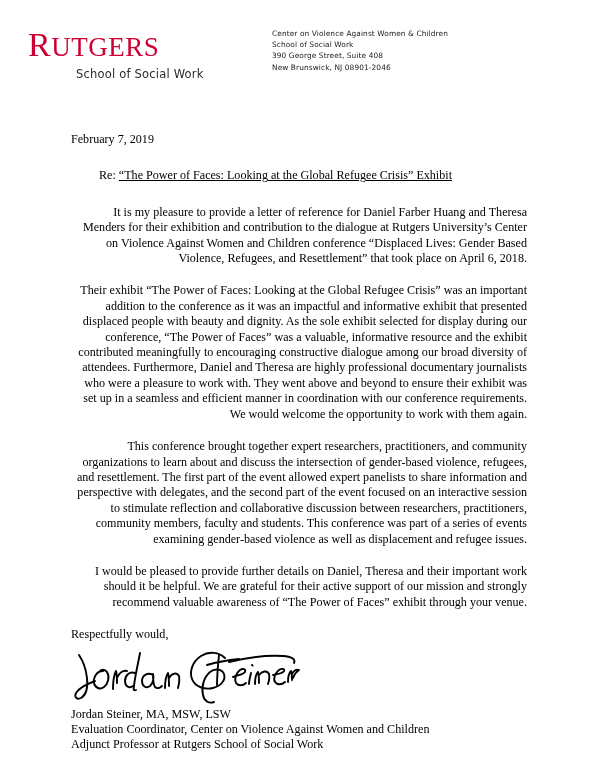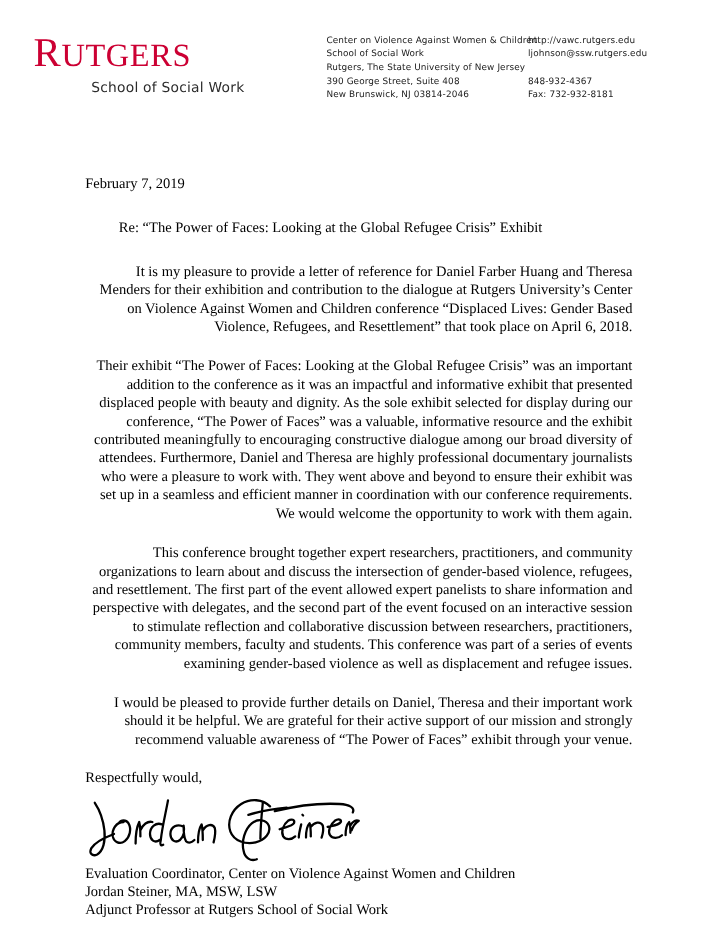--- a/index.html
+++ b/index.html
@@ -97,28 +97,29 @@
     top: 132px;
     width: 456px;
     font-family: "Liberation Serif", serif;
     font-size: 12.1px;
     line-height: 15.4px;
     color: #000000;
     text-align: left;
   }
 
   .date-line {
-    margin: 14px 0 21px 0;
+    margin: 0 0 21px 0;
   }
 
   .subject-line {
     margin: 0 0 21px 0;
     padding-left: 28px;
   }
   .subject-line .subject-text {
+    text-decoration: underline;
   }
 
   .salutation {
     margin: 0 0 18px 0;
   }
 
   .para {
     margin: 0 0 17px 0;
     text-align: right;
   }
@@ -156,30 +157,22 @@
 
     <div class="logo-block">
       <div class="logo-wordmark"><span class="cap">R</span><span class="smallcap">UTGERS</span></div>
       <div class="logo-tagline">School of Social Work</div>
     </div>
 
     <div class="contact-block">
       <div class="contact-col-left">
         <div class="contact-line">Center on Violence Against Women &amp; Children</div>
         <div class="contact-line">School of Social Work</div>
-        <div class="contact-line">Rutgers, The State University of New Jersey</div>
         <div class="contact-line">390 George Street, Suite 408</div>
-        <div class="contact-line">New Brunswick, NJ 03814-2046</div>
-      </div>
-      <div class="contact-col-right">
-        <div class="contact-line">http://vawc.rutgers.edu</div>
-        <div class="contact-line">ljohnson@ssw.rutgers.edu</div>
-        <div class="contact-spacer"></div>
-        <div class="contact-line">848-932-4367</div>
-        <div class="contact-line">Fax: 732-932-8181</div>
+        <div class="contact-line">New Brunswick, NJ 08901-2046</div>
       </div>
     </div>
 
   </div>
 
   <div class="letter-body">
 
     <p class="date-line">February 7, 2019</p>
 
     <p class="subject-line"><span>Re: </span><span class="subject-text">“The Power of Faces: Looking at the Global Refugee Crisis” Exhibit</span></p>
@@ -222,20 +215,20 @@
           <path d="M200 30 C204 29, 209 29, 211 26 C212 24, 209 23, 206 25 C202 28, 200 34, 202 37 C204 40, 209 40, 212 37"></path>
 
           <path d="M215 37 C215 32, 216 28, 218 26 C219 29, 219 32, 219 35 M219 29 C221 25, 224 24, 226 25 C223 27, 221 30, 220 33"></path>
 
           <path d="M156 17 C172 13, 192 10, 210 11 C218 11.5, 223 14, 221 18"></path>
         </g>
       </svg>
     </div>
 
     <div class="signer-block">
+      <p class="signer-line">Jordan Steiner, MA, MSW, LSW</p>
       <p class="signer-line">Evaluation Coordinator, Center on Violence Against Women and Children</p>
-      <p class="signer-line">Jordan Steiner, MA, MSW, LSW</p>
       <p class="signer-line">Adjunct Professor at Rutgers School of Social Work</p>
     </div>
 
   </div>
 
 </div>
 
 </body></html>

